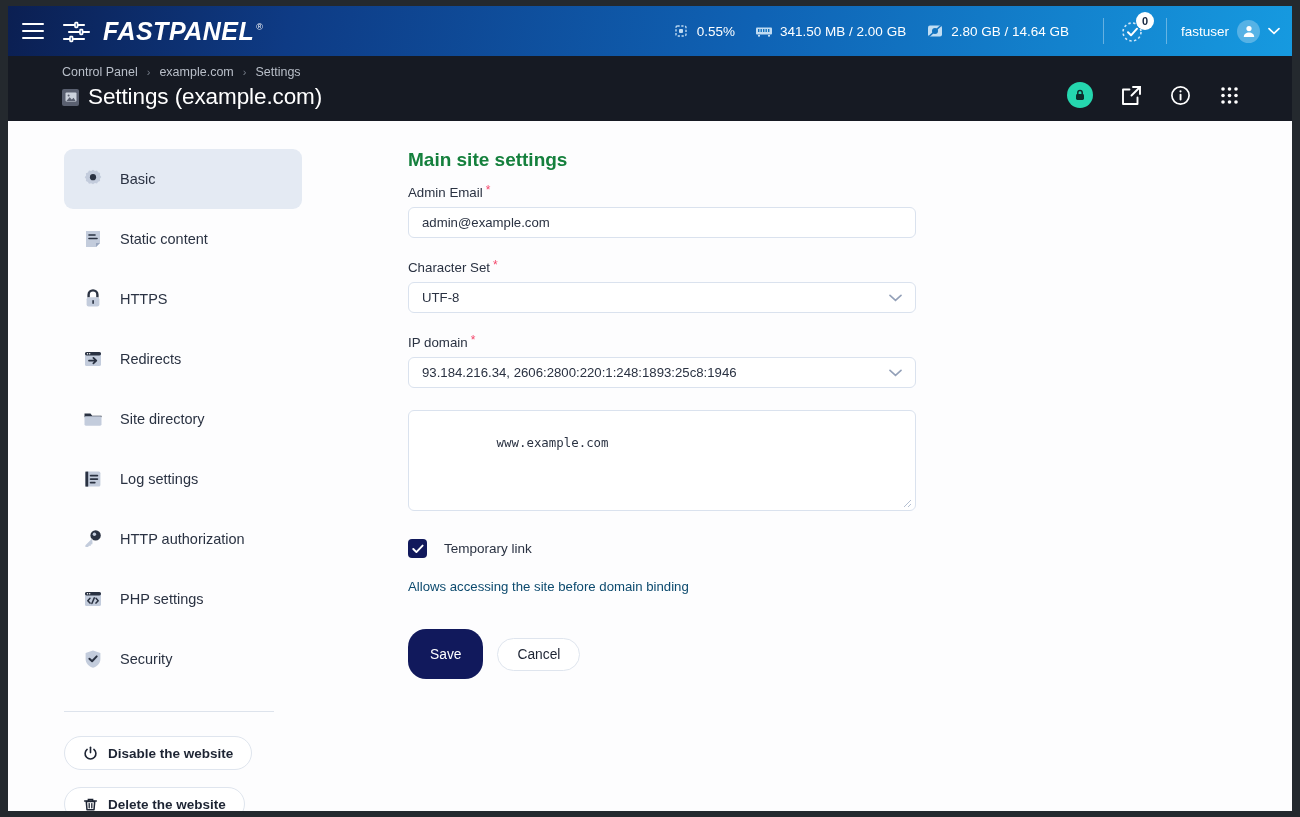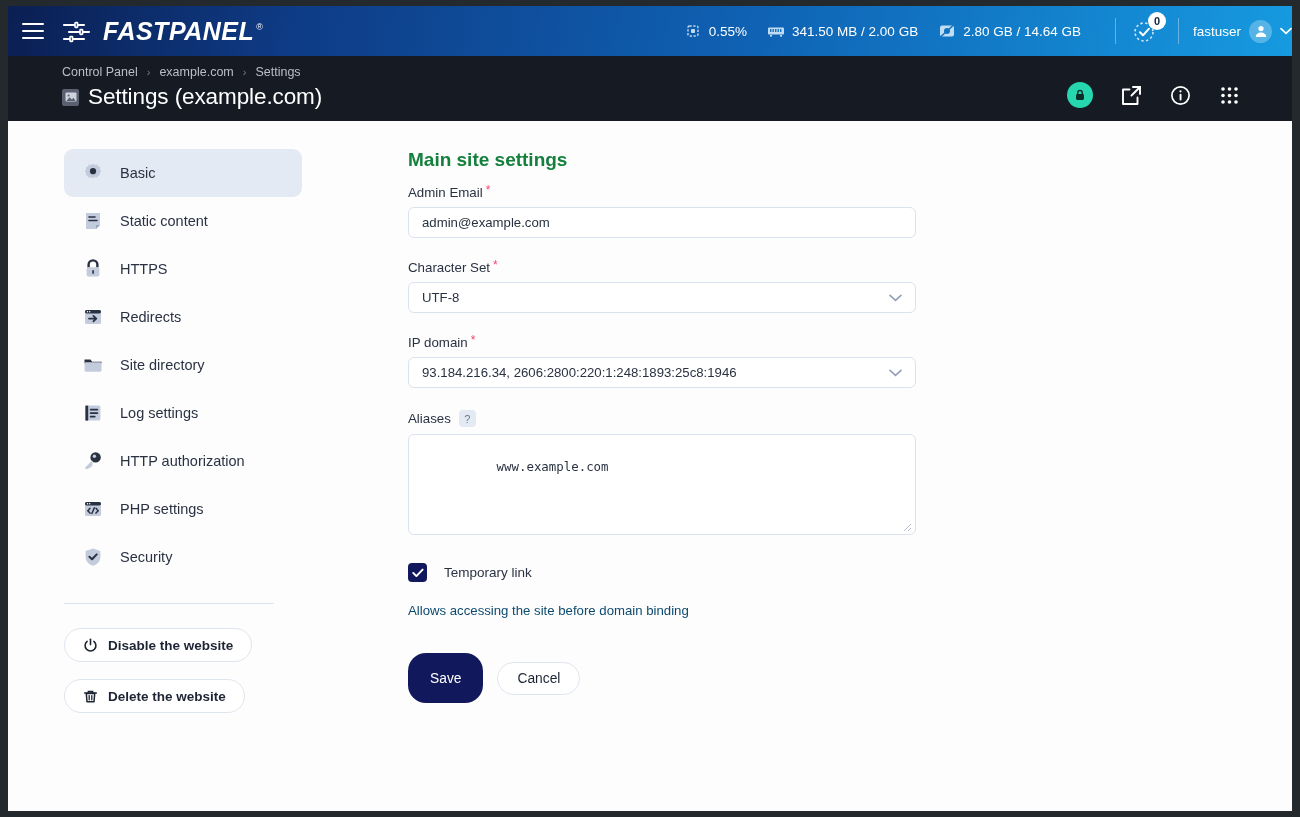--- a/index.html
+++ b/index.html
@@ -33,21 +33,21 @@
   .brand { display: flex; align-items: baseline; cursor: pointer; }
   .brand-mark { width: 34px; height: 22px; margin-right: 7px; position: relative; top: 3px; }
   .brand-text {
     font-size: 25px; font-weight: bold; font-style: italic; color: #fff;
     letter-spacing: 0.5px; font-family: "Liberation Sans", sans-serif;
   }
   .brand-reg { font-size: 9px; color: #fff; position: relative; top: -10px; margin-left: 2px; }
 
   .topbar-right {
     margin-left: auto; display: flex; align-items: center;
-    height: 100%; padding-right: 0; color: #fff; font-size: 13.5px;
+    height: 100%; padding-right: 12px; color: #fff; font-size: 13.5px;
   }
   .stat { display: flex; align-items: center; gap: 7px; margin-right: 20px; cursor: pointer; }
   .stat-ico { width: 18px; height: 16px; display: block; opacity: .92; }
   .vdiv { width: 1px; height: 26px; background: rgba(255,255,255,.35); margin: 0 14px; }
   .notif { position: relative; width: 34px; height: 30px; cursor: pointer; }
   .badge0 {
     position: absolute; right: -2px; top: -4px;
     background: #fff; color: #13253f; border-radius: 50%;
     min-width: 18px; height: 18px; font-size: 11px; font-weight: bold;
     display: flex; align-items: center; justify-content: center;
@@ -84,21 +84,21 @@
     width: 26px; height: 26px; border-radius: 50%; background: #25d6ae;
     display: flex; align-items: center; justify-content: center; cursor: pointer;
   }
   .hico { cursor: pointer; display: block; }
 
   
   .content { display: flex; padding: 28px 0 0 0; }
   .sidebar { width: 294px; padding-left: 56px; }
   .nav-item {
     display: flex; align-items: center; gap: 16px;
-    height: 48px; padding-left: 18px; border-radius: 9px;
+    height: 60px; padding-left: 18px; border-radius: 9px;
     font-size: 14.5px; color: #2a3242; cursor: pointer;
   }
   .nav-item.active { background: #e4eaf3; }
   .nav-ico { width: 22px; height: 22px; flex: 0 0 22px; }
   .divider { height: 1px; background: #dde3ec; margin: 22px 28px 24px 0; }
   .pill {
     display: inline-flex; align-items: center; gap: 10px;
     border: 1px solid #dfe5ee; border-radius: 22px;
     padding: 16px 18px; height: 32px; background: #fff;
     font-size: 13.5px; font-weight: bold; color: #1d2433; cursor: pointer;
@@ -450,24 +450,20 @@
         </div>
         <div class="ctl select">
           <span>93.184.216.34, 2606:2800:220:1:248:1893:25c8:1946</span>
           <svg width="13" height="8" viewBox="0 0 13 8">
             <path d="M1 1.4 L6.5 6.4 L12 1.4" fill="none" stroke="#93a0b8" stroke-width="1.6" stroke-linecap="round"></path>
           </svg>
         </div>
       </div>
 
       <div class="field">
-        <div class="flabel">
-          <span>Aliases</span>
-          <span class="qmark">?</span>
-        </div>
         <div class="ta">
           <span>www.example.com</span>
           <svg class="ta-grip" width="11" height="11" viewBox="0 0 11 11">
             <g stroke="#b5c0d2" stroke-width="1">
               <line x1="10" y1="3" x2="3" y2="10"></line>
                 <line x1="10" y1="7" x2="7" y2="10"></line>
             </g>
           </svg>
         </div>
       </div>

